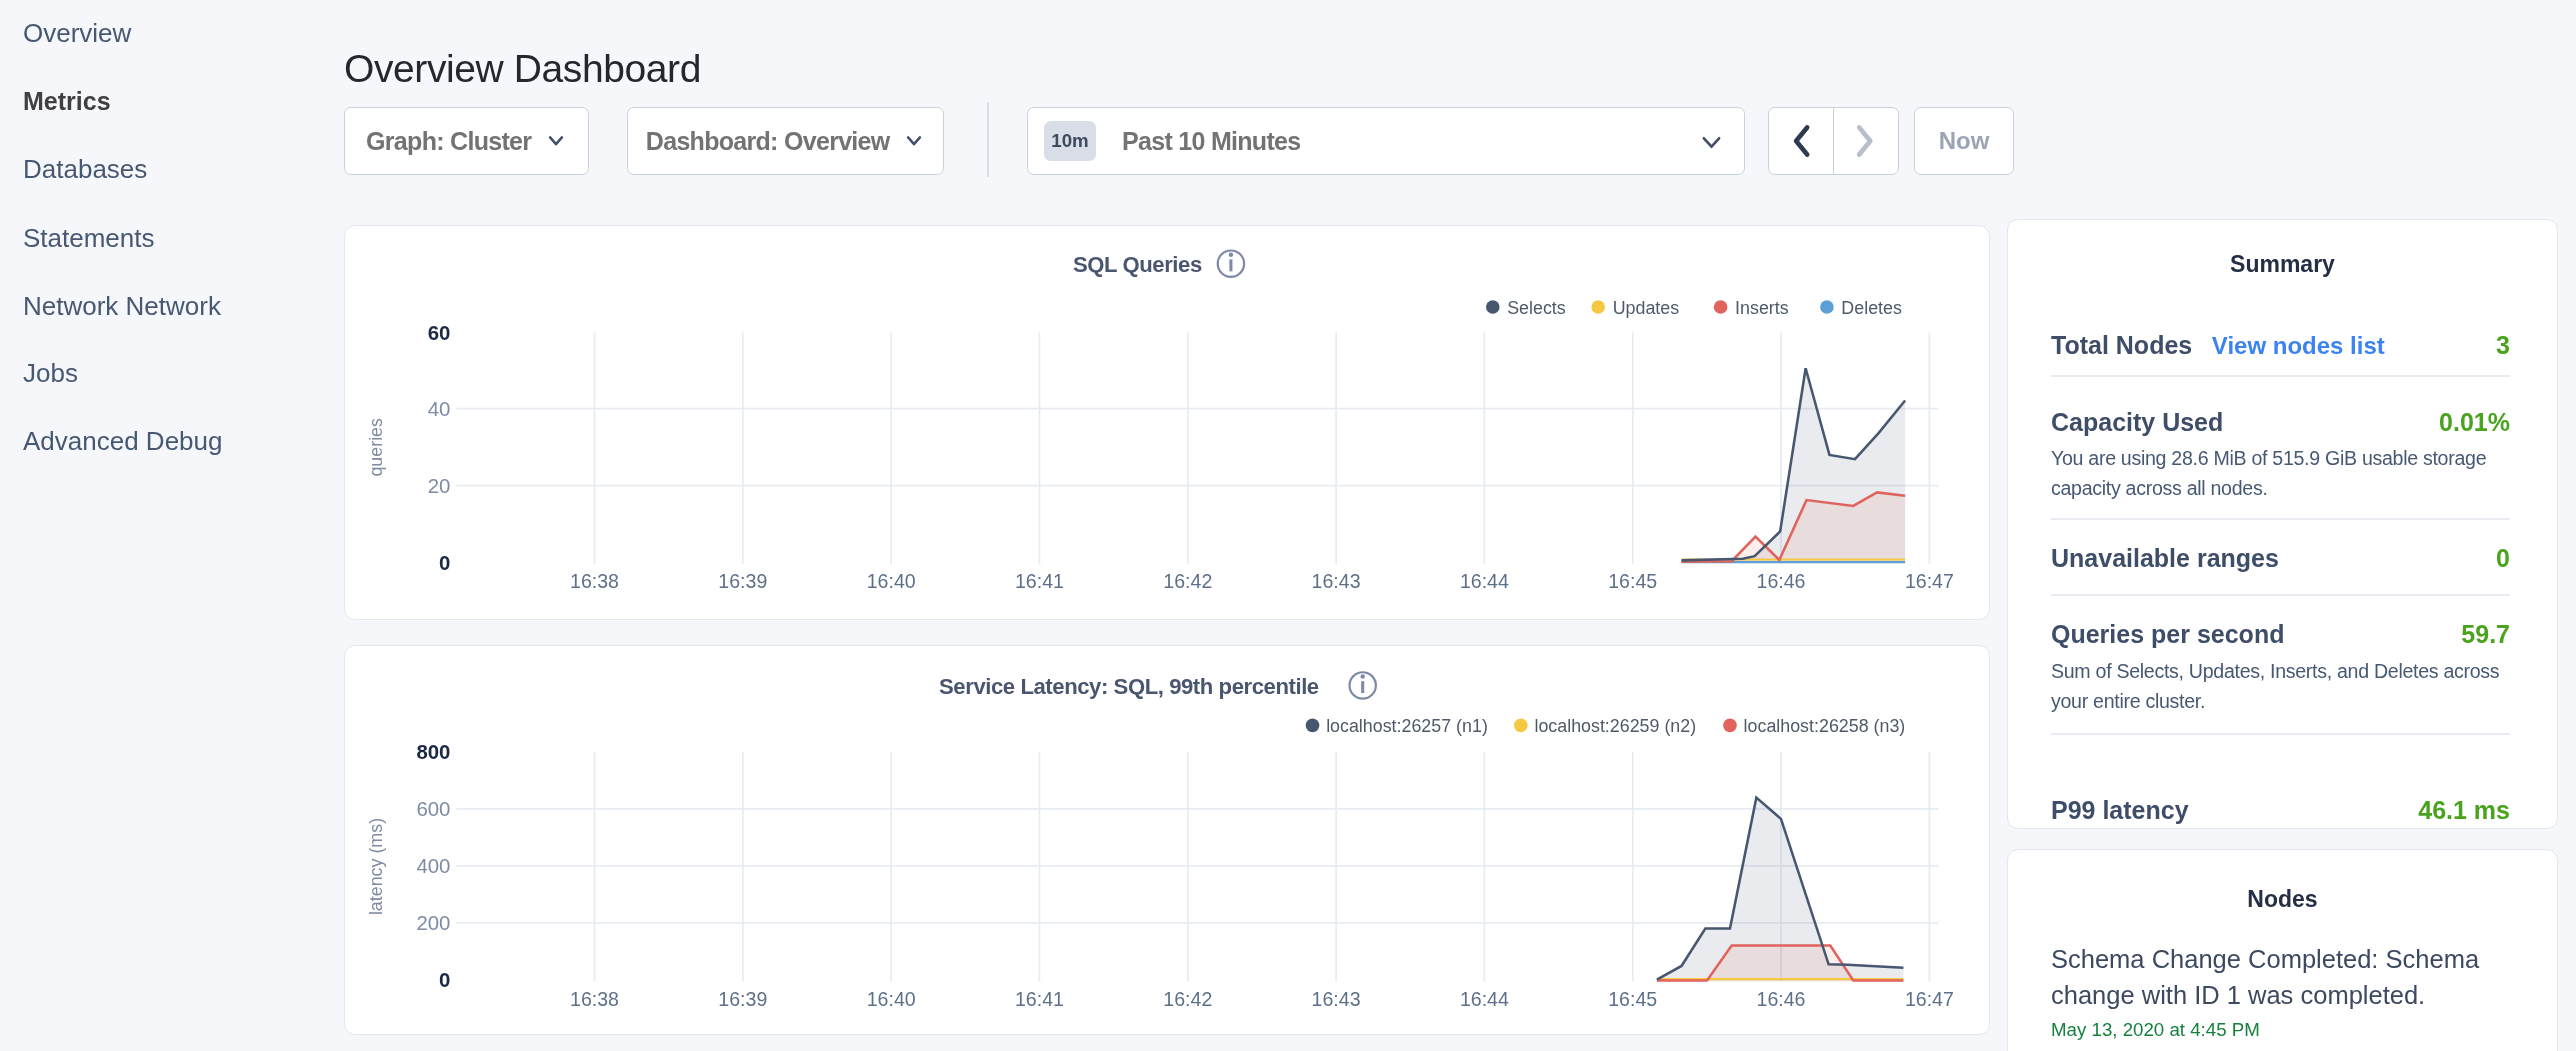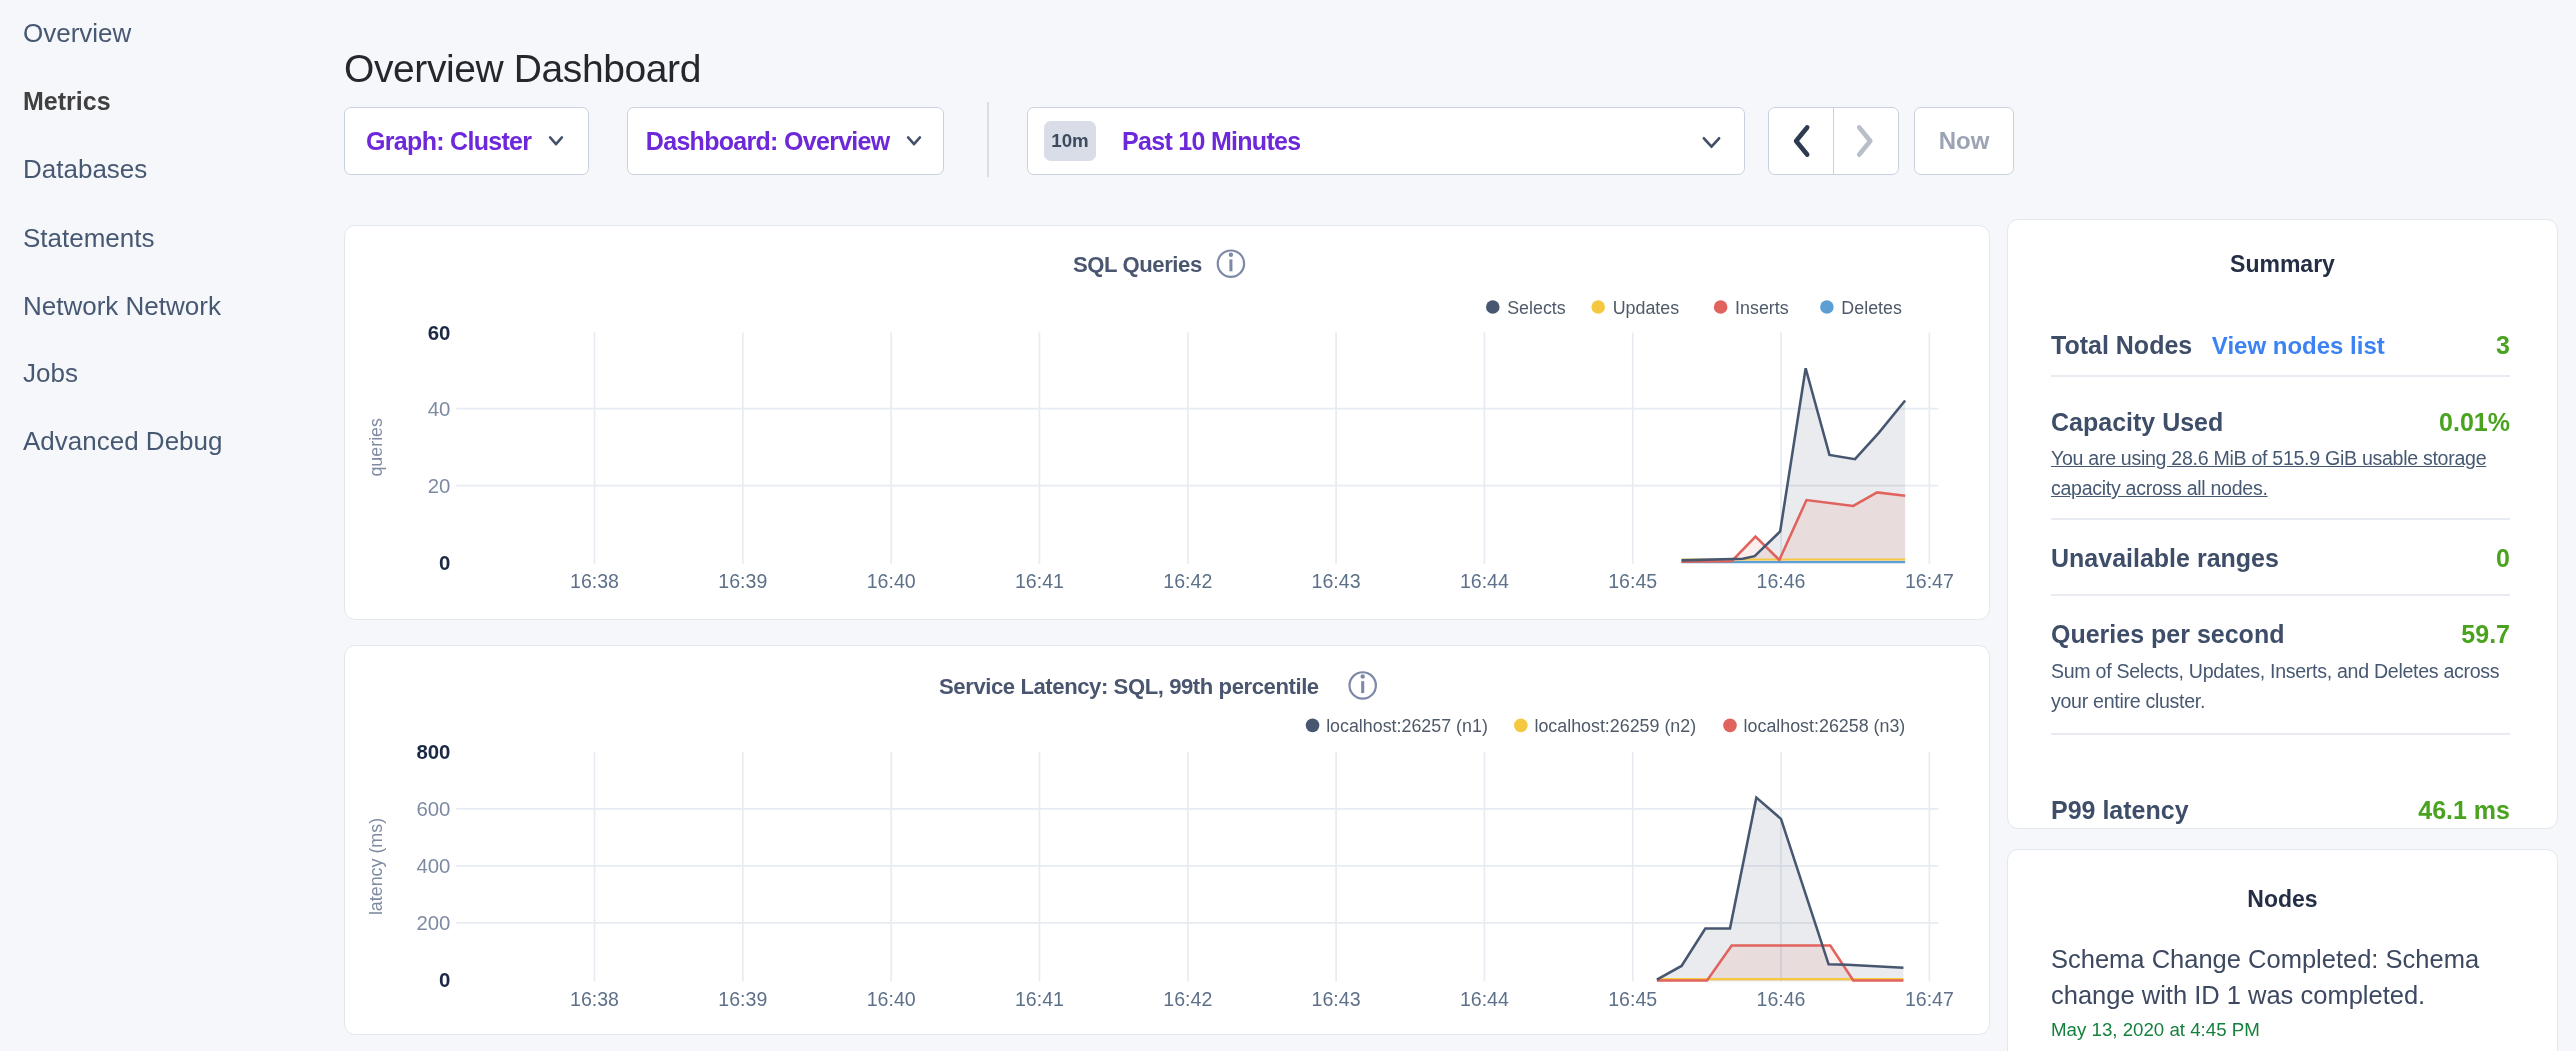--- a/index.html
+++ b/index.html
@@ -1,19 +1,19 @@
 <!DOCTYPE html>
 <html style="font-size:13.6px"><head><meta charset="utf-8"><style>
 *{margin:0;padding:0;box-sizing:border-box;}
 html,body{width:2576px;height:1051px;background:#f5f7fa;font-family:"Liberation Sans",sans-serif;position:relative;overflow:hidden;}
 .abs{position:absolute;}
 .nav{font-size:26px;color:#475872;line-height:31px;}
 .card{position:absolute;background:#fff;border:1.7px solid #e3e7ee;border-radius:11px;}
 .btn{position:absolute;background:#fff;border:1.7px solid #c9d0dd;border-radius:6.8px;display:flex;align-items:center;justify-content:center;height:68px;top:107px;}
-.btxt{font-size:25px;font-weight:bold;color:#6d28d9;letter-spacing:-0.7px;white-space:nowrap;}
+.btxt{font-size:25px;font-weight:bold;color:#737373;letter-spacing:-0.7px;white-space:nowrap;}
 .srow{position:absolute;left:43px;right:47px;display:flex;justify-content:space-between;align-items:baseline;line-height:31px;}
 .slab{font-size:25px;font-weight:bold;color:#3e4d68;}
 .sval{font-size:25px;font-weight:bold;color:#49a31e;}
 .spar{position:absolute;left:43px;right:34px;font-size:19.6px;color:#475872;line-height:30px;letter-spacing:-0.3px;}
 .sdiv{position:absolute;left:43px;right:47px;height:1.7px;background:#e8ebf1;}
 </style></head><body>
 
 <div class="abs nav" style="left:23px;top:18px;">Overview</div>
 <div class="abs nav" style="left:23px;top:86px;font-weight:bold;color:#404040;font-size:25px;">Metrics</div>
 <div class="abs nav" style="left:23px;top:154px;">Databases</div>
@@ -164,21 +164,21 @@
   <div style="position:absolute;top:31px;left:0;right:0;text-align:center;font-size:23px;font-weight:bold;color:#242e45;line-height:27px;">Summary</div>
   <div class="srow" style="top:110px;gap:22px;">
       <span><span class="slab">Total Nodes</span><span style="font-size:24px;font-weight:bold;color:#3b82f2;margin-left:19.6px;">View nodes list</span></span>
       <span class="sval">3</span>
     </div>
   <div class="sdiv" style="top:155px;"></div>
   <div class="srow" style="top:187px;">
       <span class="slab">Capacity Used</span>
       <span class="sval">0.01%</span>
     </div>
-  <div class="spar" style="top:223px;text-decoration:underline;">You are using 28.6 MiB of 515.9 GiB usable storage capacity across all nodes.</div>
+  <div class="spar" style="top:223px;">You are using 28.6 MiB of 515.9 GiB usable storage capacity across all nodes.</div>
   <div class="sdiv" style="top:298px;"></div>
   <div class="srow" style="top:323px;">
       <span class="slab">Unavailable ranges</span>
       <span class="sval">0</span>
     </div>
   <div class="sdiv" style="top:374px;"></div>
   <div class="srow" style="top:399px;">
       <span class="slab">Queries per second</span>
       <span class="sval">59.7</span>
     </div>

